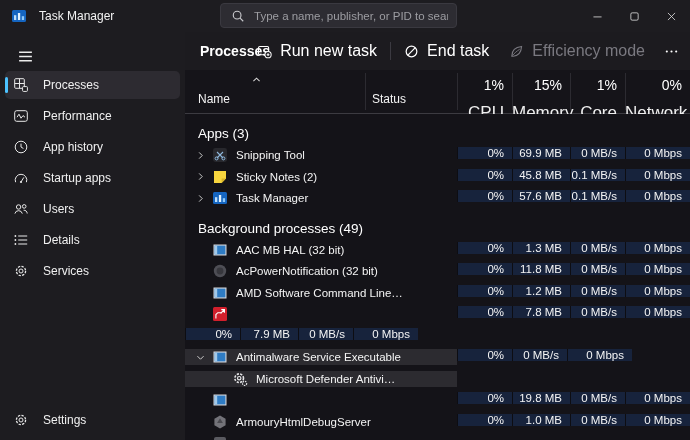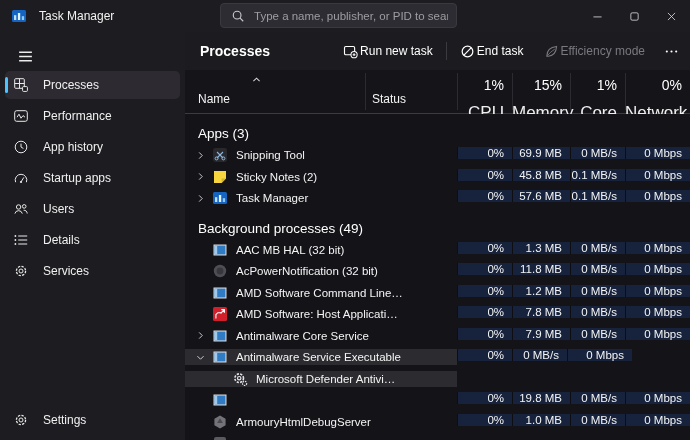--- a/index.html
+++ b/index.html
@@ -32,21 +32,21 @@
   .navitem.selected{background:#2d2b31}
   .acc{display:none;position:absolute;left:0;top:6px;width:3px;height:16px;border-radius:2px;background:var(--accent,#4cc2ff)}
   .navitem.selected .acc{display:block}
   .nic{width:16px;height:16px;margin-left:8px;flex:0 0 16px;color:#e9e9e9}
   .nlabel{margin-left:14px;font-size:12px;color:#f0f0f0;white-space:nowrap}
   
   .main{position:absolute;top:32px;left:185px;width:505px;height:408px;background:#151419}
   .toolbar{position:relative;height:38px;background:#1c1b1f;display:flex;align-items:center}
   .ttl{margin-left:15px;font-size:14px;font-weight:700;color:#fff}
   .tbtns{position:absolute;right:2px;top:0;height:38px;display:flex;align-items:center}
-  .tbtn{display:flex;align-items:center;gap:2px;padding:0 10px;height:30px;font-size:12px;color:#fff;white-space:nowrap}
+  .tbtn{display:flex;align-items:center;gap:8px;padding:0 10px;height:30px;font-size:16px;color:#fff;white-space:nowrap}
   .tbtn .ict{width:15px;height:15px}
   .tbtn.disabled{color:#7a7980}
   .tdiv{width:1px;height:18px;background:#3b3a41;margin:0 3px}
   .tbtn.more{padding:0 9px}
   
   .thead{position:relative;height:43px;border-bottom:1px solid #3c3b41;background:#151419}
   .sortch{position:absolute;left:66px;top:4px;width:11px;height:11px;color:#d8d8d8}
   .hname{position:absolute;left:13px;bottom:7px;font-size:12px;color:#f4f4f4}
   .hstatus{position:absolute;left:187px;bottom:7px;font-size:12px;color:#f4f4f4}
   .hcol{position:absolute;top:0;bottom:0;text-align:right;box-sizing:border-box;padding-right:8px}
@@ -417,43 +417,27 @@
       <div class="prow heat">
     <div class="cname">
       <span class="chev"></span>
       <span class="ric">
             <svg viewBox="0 0 16 16">
               <rect x="1" y="1" width="14" height="14" rx="1.5" fill="#d21f2c"></rect>
               <path d="M9.3 3.6h3.1v3.1M12.4 3.6L8.6 7.4" stroke="#fff" stroke-width="1.2" fill="none"></path>
               <path d="M3.9 12.4V8.6l1.9-1.9h3.8" fill="none" stroke="#fff" stroke-width="1.1"></path>
             </svg>
           </span>
-      <span class="rlabel">AMD Software: Host Applicati…</span>
     </div>
     <div class="cnum ccpu">0%</div>
     <div class="cnum cmem">7.8 MB</div>
     <div class="cnum cdisk">0 MB/s</div>
     <div class="cnum cnet">0 Mbps</div>
   </div>
       <div class="prow heat">
-    <div class="cname">
-      <span class="chev">
-            <svg viewBox="0 0 16 16">
-              <path d="M6 3.5L10.5 8 6 12.5" fill="none" stroke="currentColor" stroke-width="1.4"></path>
-            </svg>
-          </span>
-      <span class="ric">
-            <svg viewBox="0 0 16 16">
-              <rect x="1.5" y="2.5" width="13" height="11" fill="#d8d8da"></rect>
-              <rect x="2.6" y="3.6" width="10.8" height="8.8" fill="#2f7cc4"></rect>
-              <rect x="2.6" y="3.6" width="2.6" height="8.8" fill="#a3c9e8"></rect>
-            </svg>
-          </span>
-      <span class="rlabel">Antimalware Core Service</span>
-    </div>
     <div class="cnum ccpu">0%</div>
     <div class="cnum cmem">7.9 MB</div>
     <div class="cnum cdisk">0 MB/s</div>
     <div class="cnum cnet">0 Mbps</div>
   </div>
       <div class="prow selected heat">
     <div class="cname">
       <span class="chev">
             <svg viewBox="0 0 16 16">
               <path d="M3.5 6L8 10.5 12.5 6" fill="none" stroke="currentColor" stroke-width="1.4"></path>

